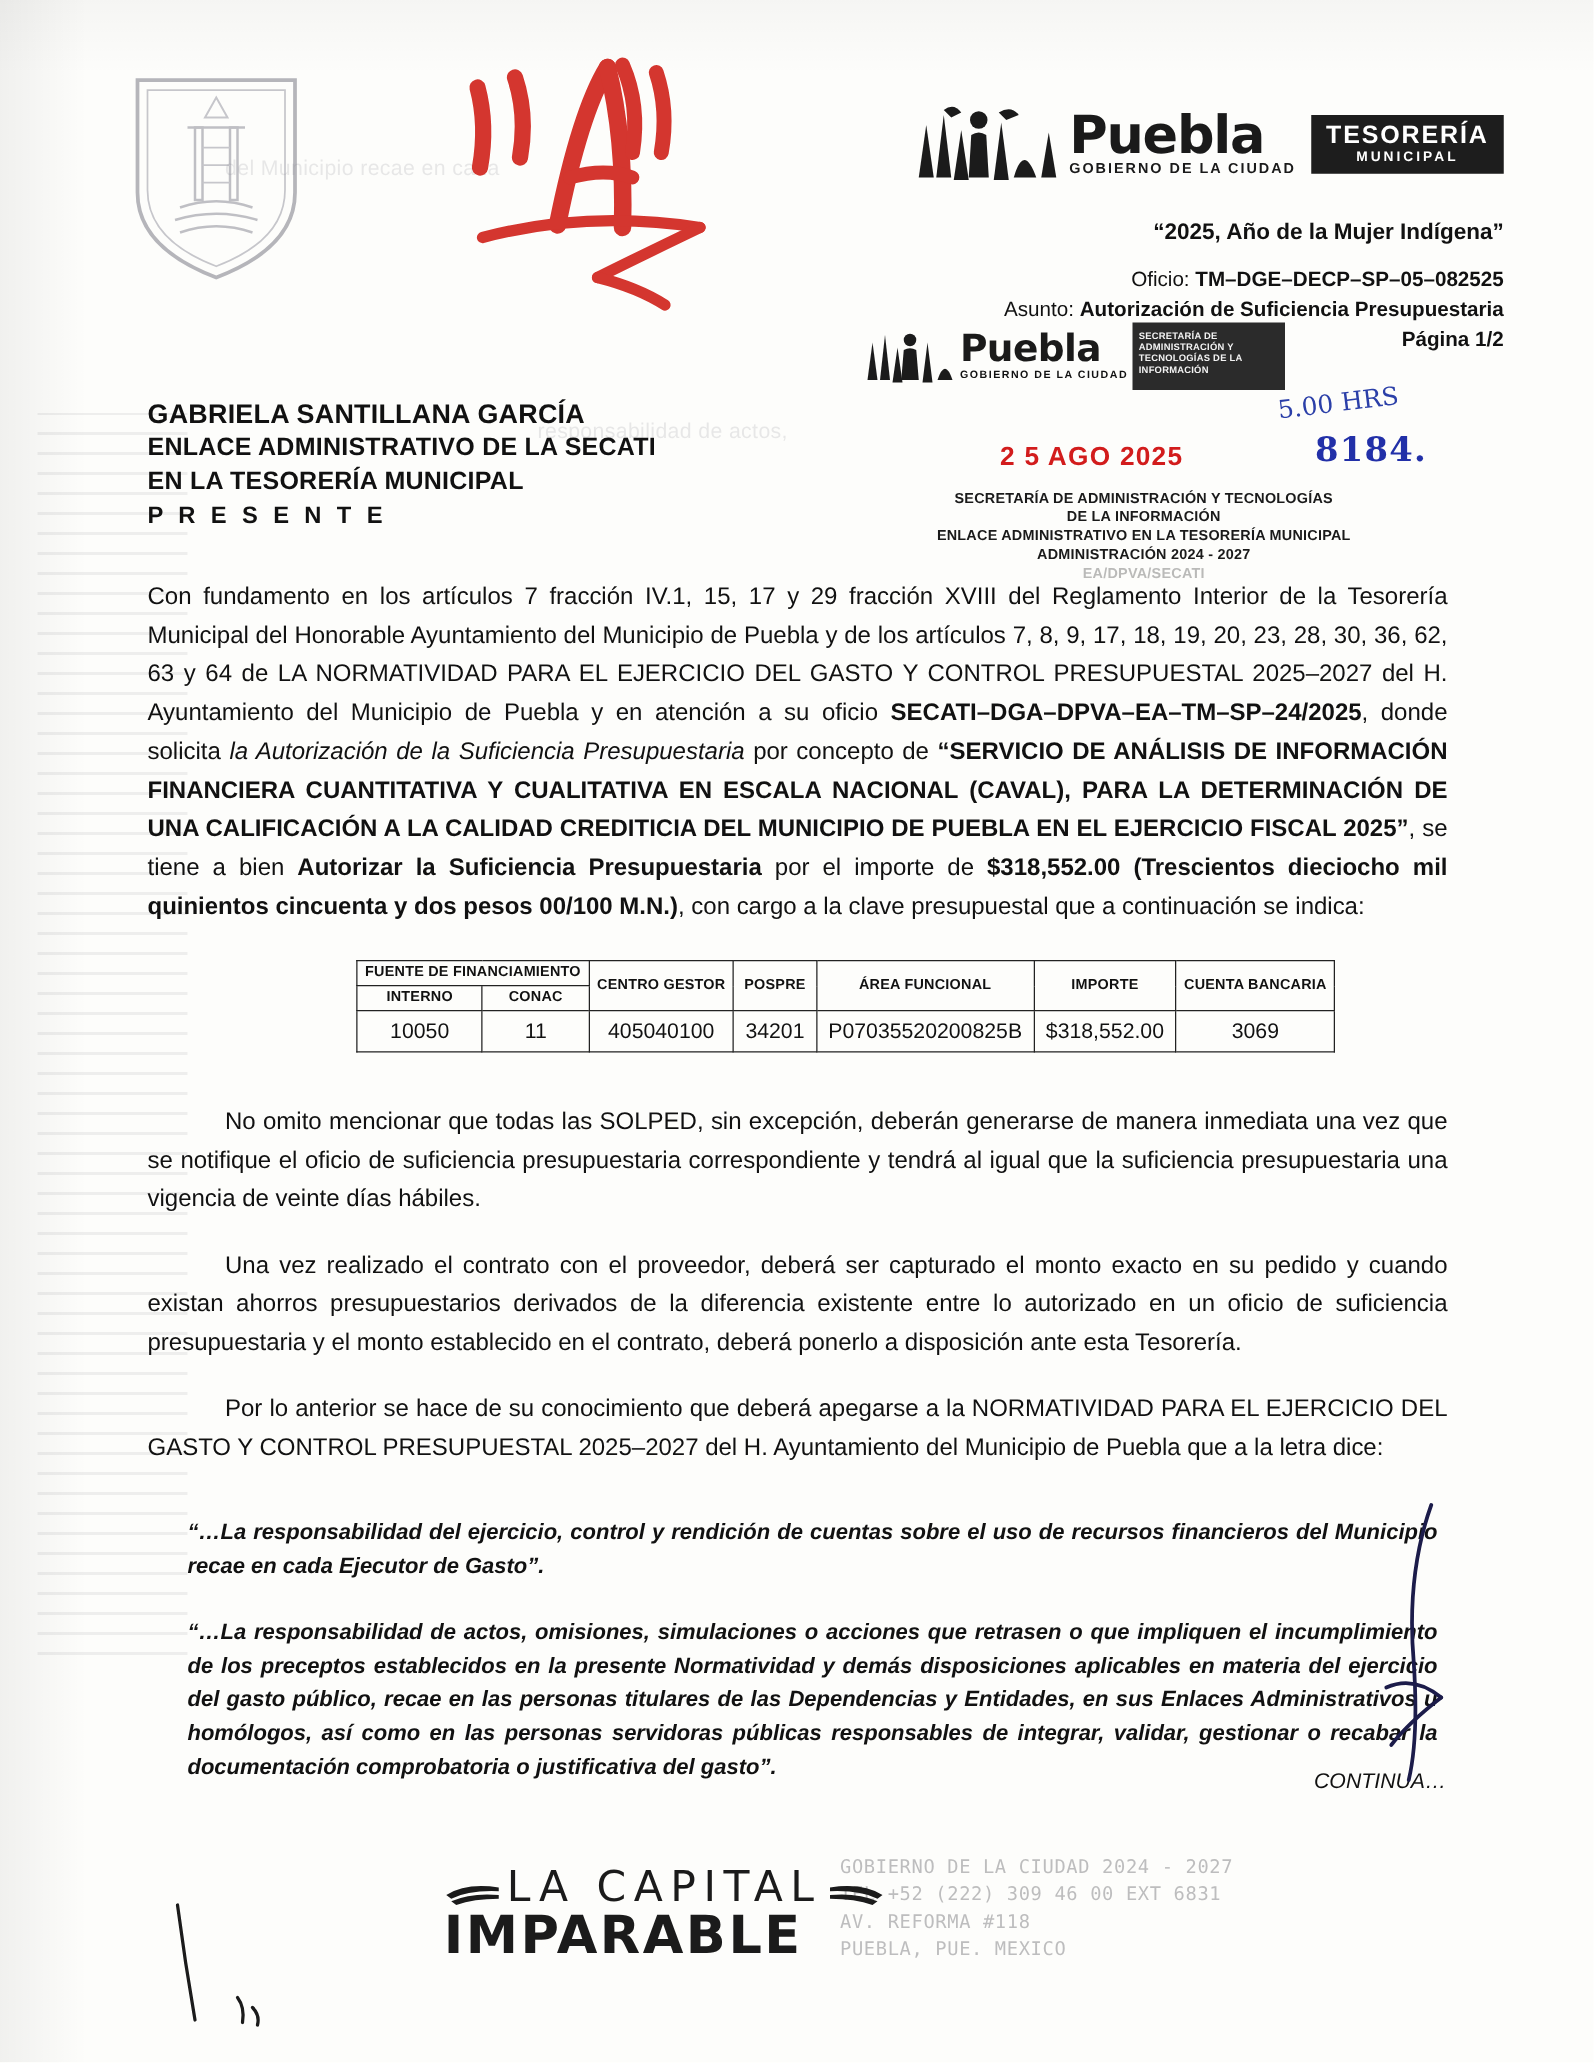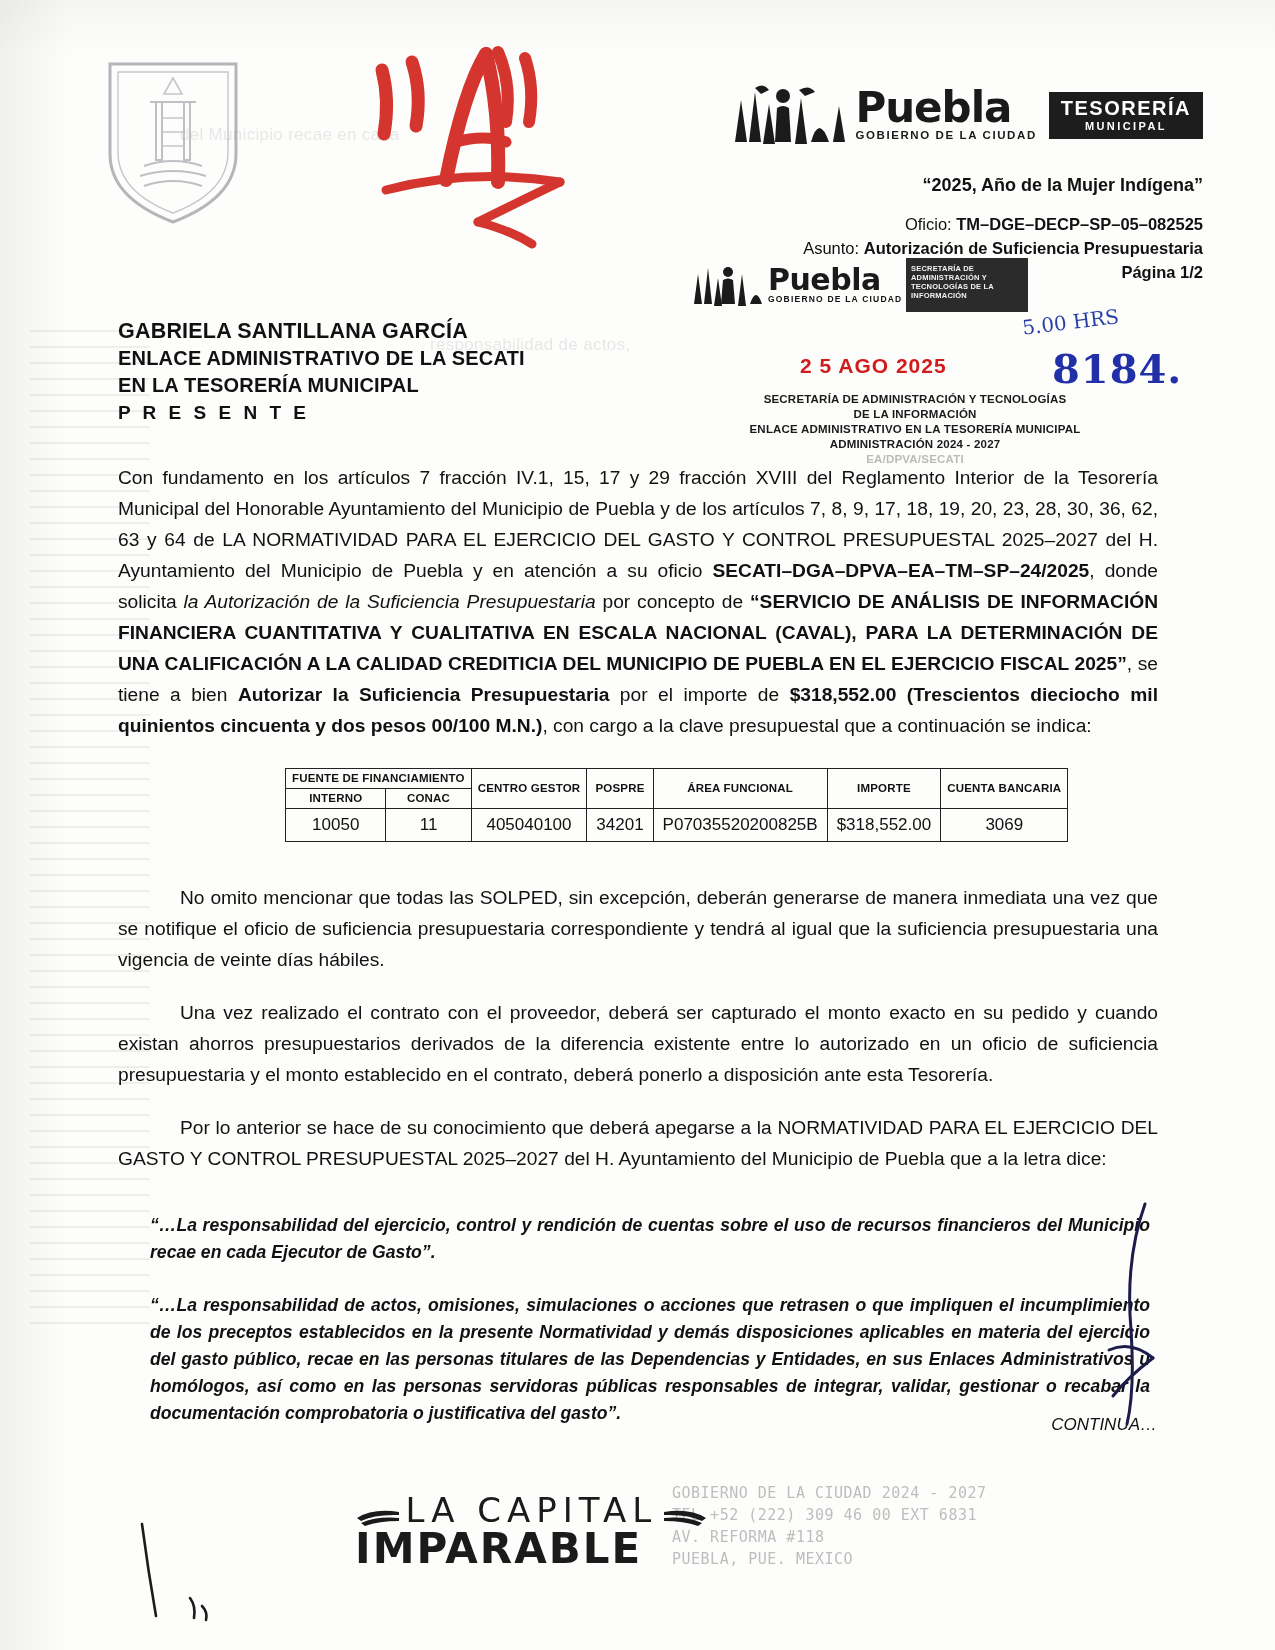--- a/index.html
+++ b/index.html
@@ -218,21 +218,21 @@
     font-size: 20px;
     font-family: "DejaVu Serif", serif;
     transform: rotate(-7deg);
     z-index: 6;
   }
   .hand-blue2 {
     position: absolute;
     left: 1052px;
     top: 345px;
     color: #2230a8;
-    font-size: 40px;
+    font-size: 27px;
     font-family: "DejaVu Serif", serif;
     font-weight: bold;
     letter-spacing: 1px;
     z-index: 6;
     text-align: center;
   }
 
   
   .addressee {
     position: absolute;

